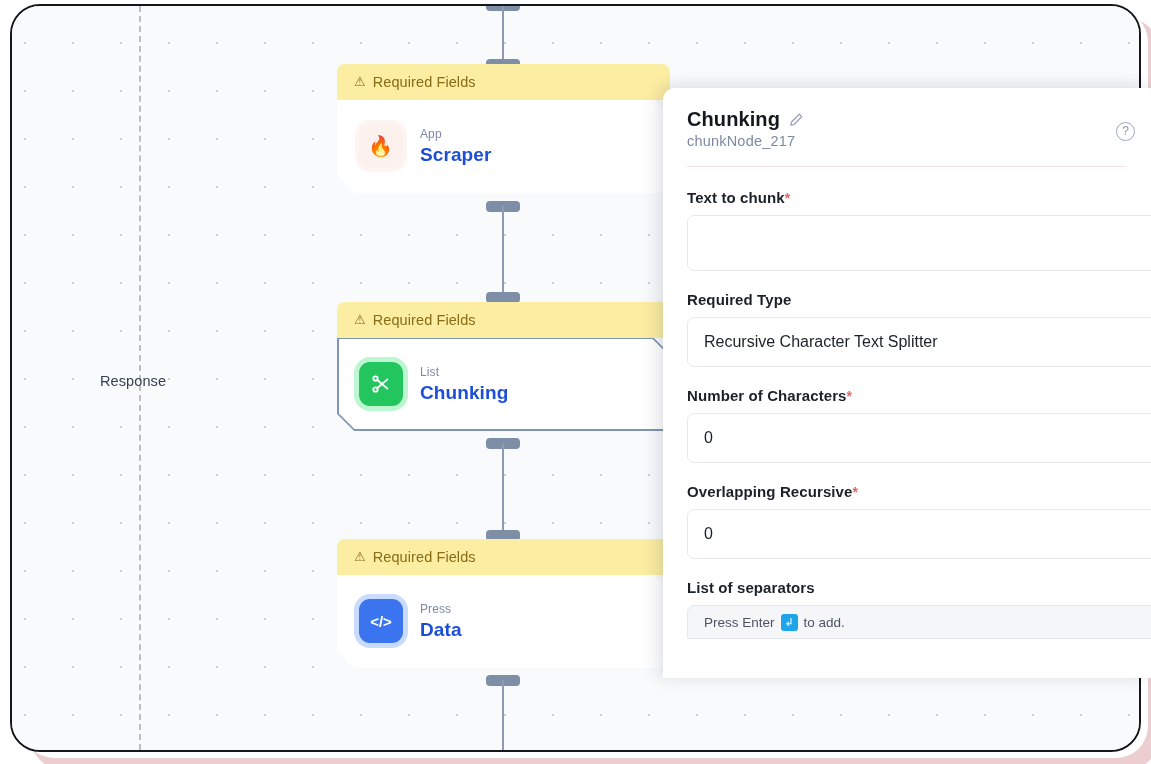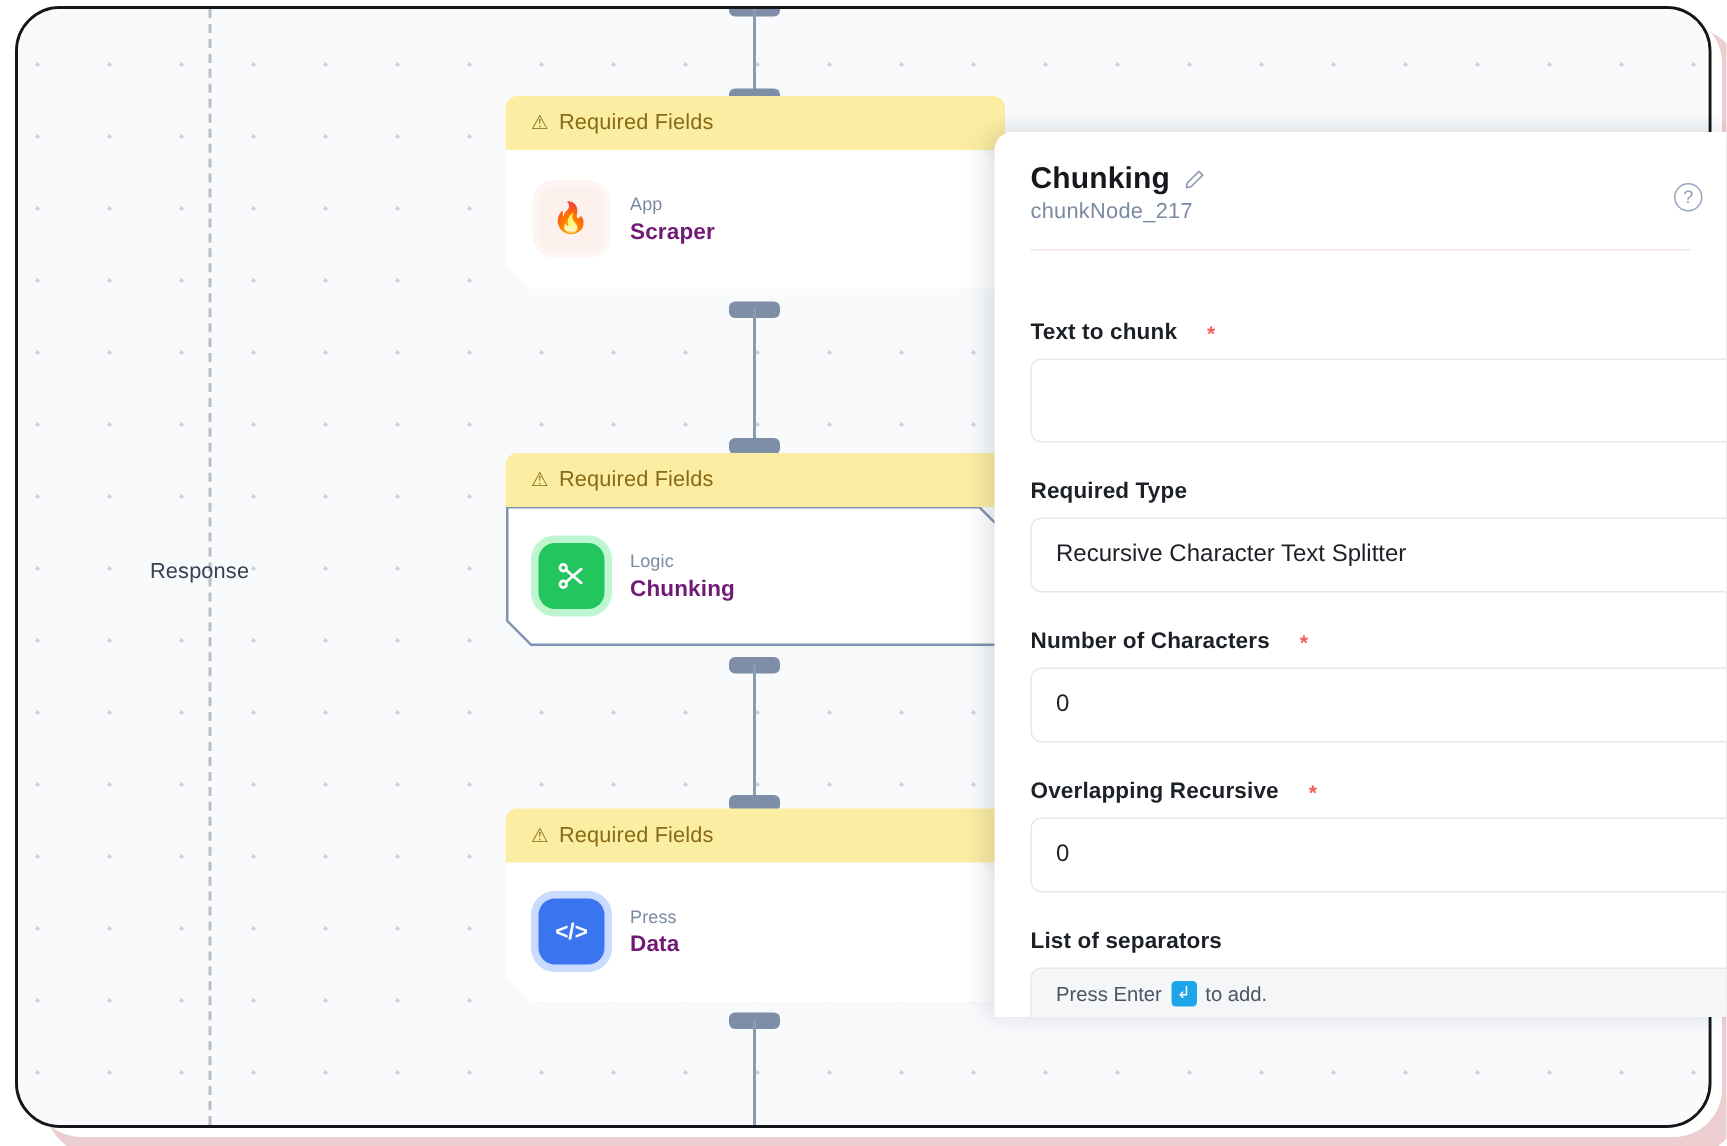--- a/index.html
+++ b/index.html
@@ -124,21 +124,21 @@
     position: relative;
   }
   .node-icon.app   { background: #fdf1ee; box-shadow: 0 0 0 4px rgba(253,241,238,.75); }
   .node-icon.data  { background: #22c55e; box-shadow: 0 0 0 5px rgba(134,239,172,.55); }
   .node-icon.logic { background: #3b74ef; box-shadow: 0 0 0 5px rgba(147,183,255,.5); }
   .node-icon .glyph { font-size: 20px; line-height: 1; }
   .node-icon.data .glyph, .node-icon.logic .glyph { color: #ffffff; }
 
   .node-meta { display: flex; flex-direction: column; gap: 3px; }
   .node-kind { font-size: 12px; color: #7b8aa3; letter-spacing: .1px; }
-  .node-title { font-size: 15px; font-weight: bold; color: #701a75; letter-spacing: .1px; }
+  .node-title { font-size: 19px; font-weight: bold; color: #1d4ed8; letter-spacing: .1px; }
 
   
   .panel {
     position: absolute;
     left: 663px; top: 88px;
     width: 488px; height: 590px;
     background: #ffffff;
     border-radius: 12px 0 0 0;
     box-shadow: -6px 0 18px rgba(30,35,60,.10), 0 -4px 14px rgba(30,35,60,.05);
     overflow: hidden;
@@ -161,21 +161,21 @@
   .panel-divider {
     margin: 17px 24px 0 24px;
     height: 1px; background: #f3e3e3;
   }
 
   .panel-body { padding: 22px 24px 0 24px; }
   .field { margin-bottom: 20px; }
   .field-label {
     font-size: 15px; font-weight: bold; color: #1c2027;
     letter-spacing: .1px; margin-bottom: 9px;
-    display: flex; align-items: center; gap: 20px; margin-top: 24px;
+    display: flex; align-items: center; gap: 0;
   }
   .req-star { color: #f45d5d; font-size: 14px; }
   .input-box {
     border: 1px solid #e6e8ee;
     border-radius: 7px;
     background: #ffffff;
     height: 50px;
     display: flex; align-items: center;
     padding: 0 16px;
     font-size: 16px; color: #1c2027;
@@ -253,21 +253,21 @@
         </svg>
         <div class="node-icon data">
           <svg width="22" height="22" viewBox="0 0 24 24" fill="none" stroke="#ffffff" stroke-width="2" stroke-linecap="round">
             <circle cx="6" cy="6" r="2.4"></circle>
             <circle cx="6" cy="18" r="2.4"></circle>
             <line x1="8" y1="7.6" x2="19" y2="17"></line>
             <line x1="8" y1="16.4" x2="19" y2="7"></line>
           </svg>
         </div>
         <div class="node-meta">
-          <span class="node-kind">Logic</span>
+          <span class="node-kind">List</span>
           <span class="node-title">Chunking</span>
         </div>
       </div>
     </div>
 
     <div class="node" style="top:533px;">
       <div class="node-banner">
         <span class="warn-glyph">⚠</span>
         <span class="warn-text">Required Fields</span>
       </div>

